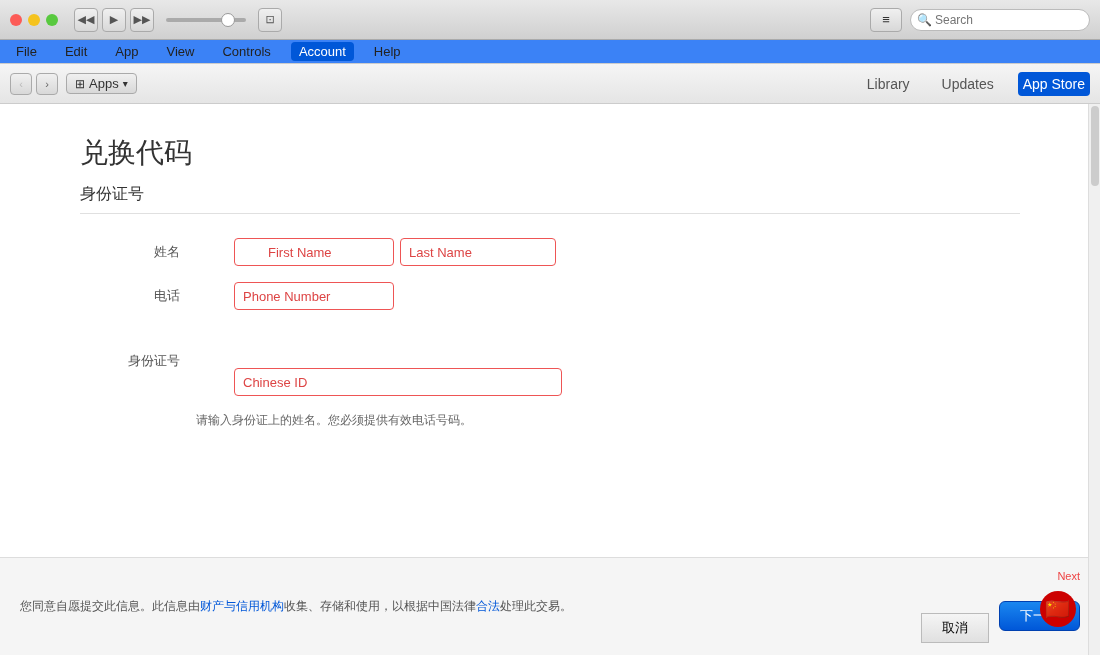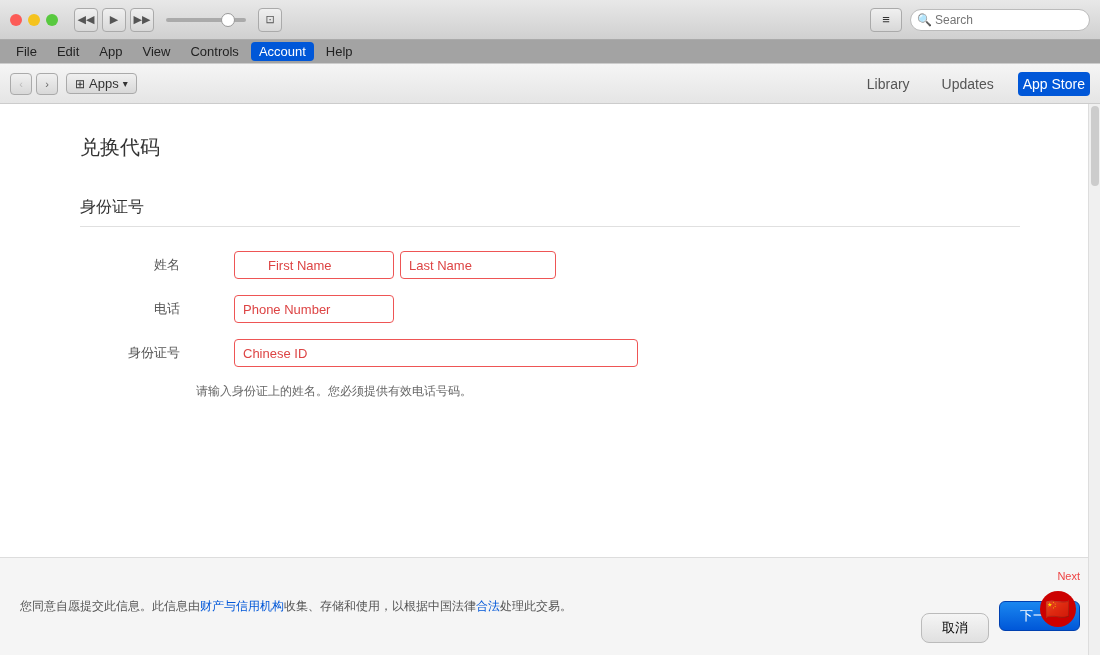--- a/index.html
+++ b/index.html
@@ -48,27 +48,27 @@
     .search-wrapper { position: relative; display: flex; align-items: center; }
     .search-icon-inner { position: absolute; left: 7px; color: #999; font-size: 12px; }
     .window-controls { display: flex; gap: 6px; align-items: center; }
     .wc { width: 12px; height: 12px; border-radius: 50%; cursor: pointer; }
     .wc-min { background: #f5c31e; }
     .wc-max { background: #58c93f; }
     .wc-close { background: #fc5b57; }
 
     
     .menubar {
-      background: #a3a3a3;
+      background: #3b82f6;
       border-bottom: 1px solid #ccc;
       height: 24px;
       display: flex;
       align-items: center;
       padding: 0 8px;
-      gap: 4px;
+      gap: 12px;
     }
     .menu-item {
       padding: 2px 8px;
       font-size: 13px;
       cursor: pointer;
       border-radius: 4px;
       color: #222;
     }
     .menu-item.active { background: #0057d8; color: white; }
 
@@ -110,22 +110,22 @@
       overflow-y: auto;
       position: relative;
       display: flex;
       flex-direction: column;
     }
     .content-inner {
       flex: 1;
       padding: 30px 80px;
     }
     .page-title {
-      font-size: 20px; font-weight: normal; color: #333;
-      margin-bottom: 36px;
+      font-size: 28px; font-weight: normal; color: #333;
+      margin-bottom: 12px;
     }
     .section-title {
       font-size: 16px; color: #333;
       padding-bottom: 8px;
       border-bottom: 1px solid #e0e0e0;
       margin-bottom: 24px;
     }
     .form-row {
       display: flex; align-items: center;
       margin-bottom: 16px;
@@ -139,21 +139,21 @@
     .form-input {
       border: 1px solid #e55; border-radius: 4px;
       padding: 4px 8px; font-size: 13px;
       height: 28px; outline: none;
       color: #555;
     }
     .form-input::placeholder { color: #d44; }
     .form-input-first { width: 160px; padding-left: 33px; }
     .form-input-last { width: 156px; margin-left: 6px; }
     .form-input-phone { width: 160px; }
-    .form-input-id { width: 404px; }
+    .form-input-id { width: 328px; margin-top: 42px; }
     .hint-text {
       font-size: 12px; color: #666;
       margin-left: 116px;
       margin-top: 4px;
     }
     .name-group { display: flex; }
 
     
     .bottom-bar {
       background: #f5f5f5;
@@ -168,21 +168,21 @@
       flex: 1;
       line-height: 1.6;
     }
     .bottom-text a, .link-style { color: #0057d8; cursor: pointer; }
     .bottom-right { display: flex; flex-direction: column; align-items: flex-end; gap: 6px; }
     .next-label { font-size: 11px; color: #e44; text-align: right; }
     .bottom-buttons { display: flex; gap: 10px; align-items: center; }
     .btn-cancel {
       padding: 5px 20px; font-size: 13px;
       background: linear-gradient(to bottom, #f5f5f5, #e0e0e0);
-      border: 1px solid #bbb; border-radius: 8px; cursor: pointer; margin-top: 25px;
+      border: 1px solid #bbb; border-radius: 0; cursor: pointer; margin-top: 25px;
     }
     .btn-next {
       padding: 5px 20px; font-size: 13px;
       background: linear-gradient(to bottom, #1a87f0, #0057d8);
       border: 1px solid #0040b0; border-radius: 6px; cursor: pointer;
       color: white;
     }
 
     
     .scrollbar {

